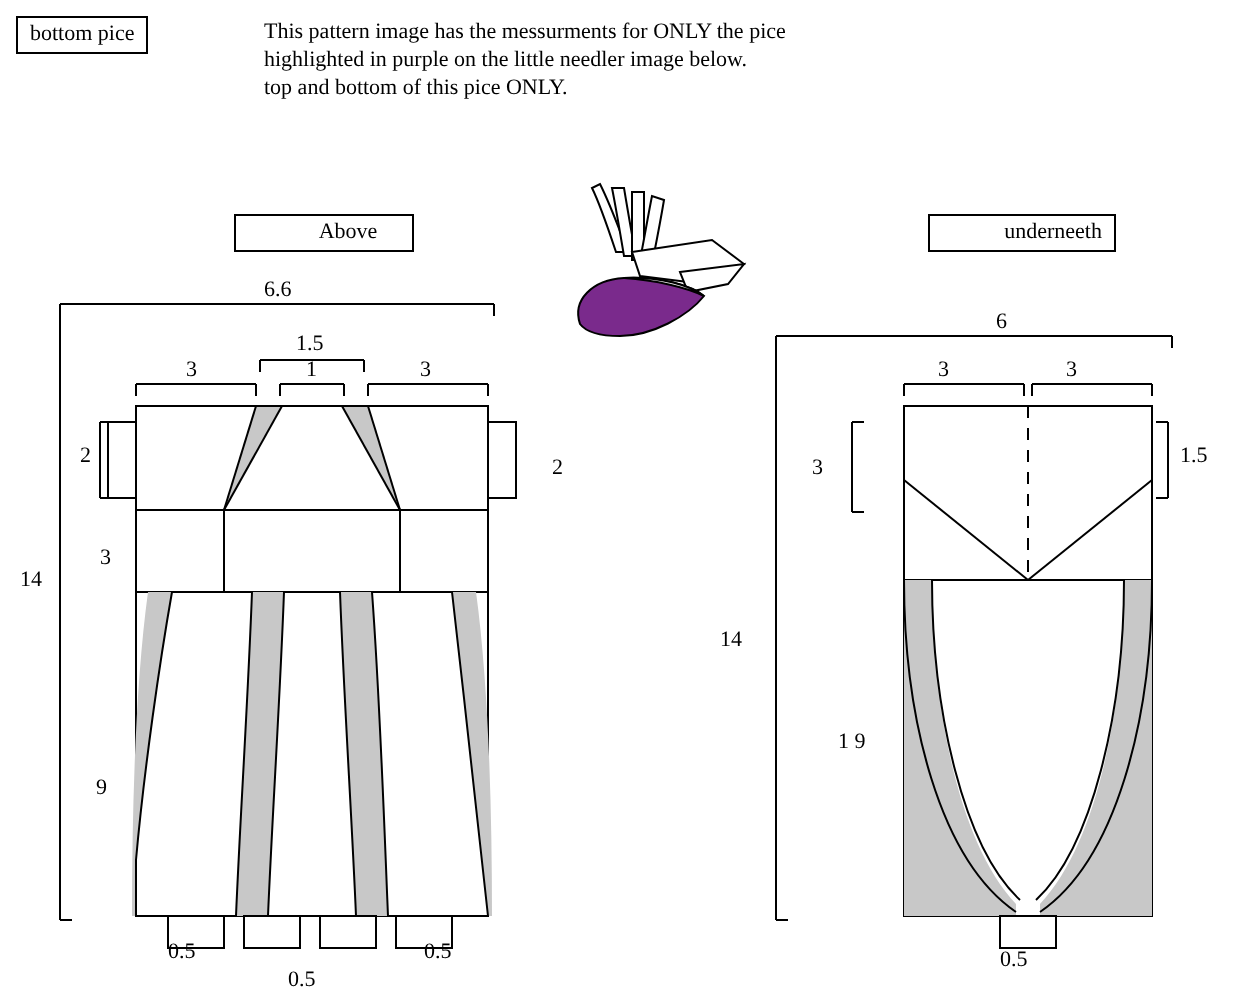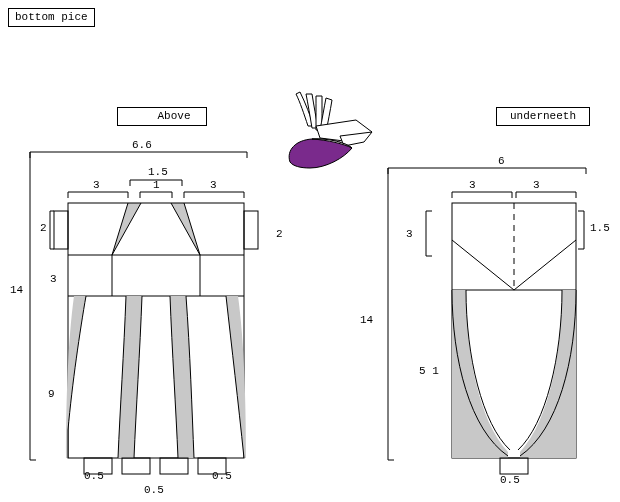--- a/index.html
+++ b/index.html
@@ -5,21 +5,21 @@
   html, body {
     margin: 0;
     padding: 0;
     background: #ffffff;
   }
   #root {
     position: relative;
     width: 620px;
     height: 502px;
     background: #ffffff;
-    font-family: Liberation Mono, monospace;
+    font-family: Liberation Serif, serif;
     overflow: hidden;
   }
   .boxed-label {
     position: absolute;
     border: 1px solid #000;
     background: #fff;
     font-size: 11px;
     line-height: 13px;
     padding: 2px 6px;
     white-space: nowrap;
@@ -47,23 +47,26 @@
     height: 502px;
   }
 </style>
 </head>
 <body>
 
 <div id="root">
 
   <div class="boxed-label" style="left:8px; top:8px;">bottom pice</div>
 
+  <div class="note" style="left:132px; top:9px;">This pattern image has the messurments for ONLY the pice
+highlighted in purple on the little needler image below.
+top and bottom of this pice ONLY.</div>
 
   <div class="boxed-label" style="left:117px; top:107px; width:52px; text-align:center;padding-left:30px;">Above</div>
-  <div class="boxed-label" style="left:464px; top:107px; width:80px; text-align:center;margin-left:32px;">underneeth</div>
+  <div class="boxed-label" style="left:464px; top:107px; width:80px; text-align:right;">underneeth</div>
 
   <svg class="layer" viewBox="0 0 620 502">
 
     <g stroke="#000" stroke-width="1" fill="none">
       <line x1="30" y1="152" x2="247" y2="152"></line>
       <line x1="30" y1="152" x2="30" y2="158"></line>
       <line x1="247" y1="152" x2="247" y2="158"></line>
     </g>
 
     <g stroke="#000" stroke-width="1" fill="none">
@@ -218,16 +221,16 @@
   <div class="dim" style="left:84px; top:470px;">0.5</div>
   <div class="dim" style="left:144px; top:484px;">0.5</div>
   <div class="dim" style="left:212px; top:470px;">0.5</div>
 
   <div class="dim" style="left:498px; top:155px;">6</div>
   <div class="dim" style="left:469px; top:179px;">3</div>
   <div class="dim" style="left:533px; top:179px;">3</div>
   <div class="dim" style="left:406px; top:228px;">3</div>
   <div class="dim" style="left:590px; top:222px;">1.5</div>
   <div class="dim" style="left:360px; top:314px;">14</div>
-  <div class="dim" style="left:419px; top:365px;">5 1</div>
+  <div class="dim" style="left:419px; top:365px;">1 9</div>
   <div class="dim" style="left:500px; top:474px;">0.5</div>
 
 </div>
 
 </body></html>

